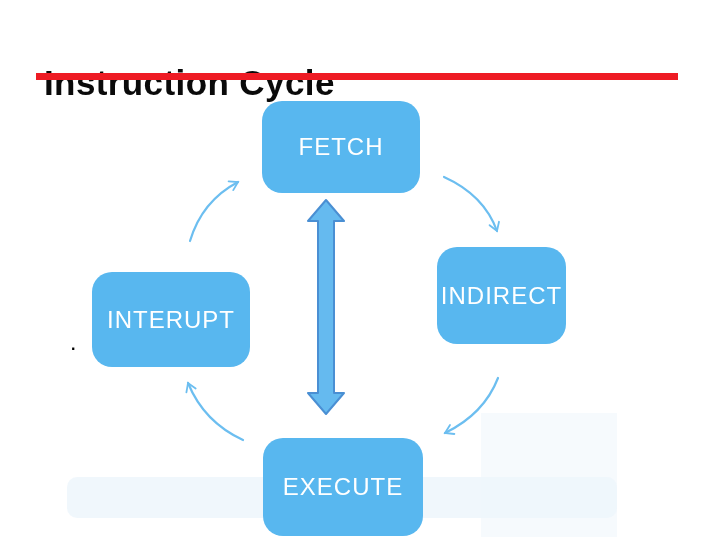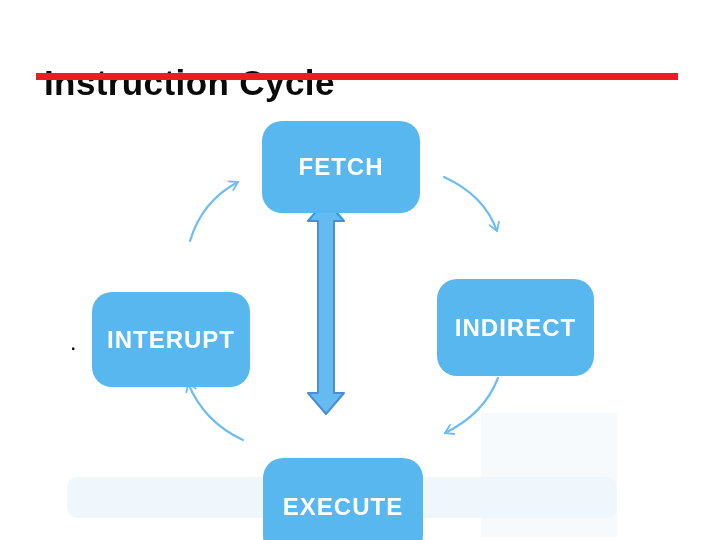--- a/index.html
+++ b/index.html
@@ -63,26 +63,25 @@
   .node {
     position: absolute;
     display: flex;
     align-items: center;
     justify-content: center;
     border-radius: 20px;
     background: var(--node-fill, #58b7ef);
     color: var(--node-text, #ffffff);
     font-size: 24px;
     letter-spacing: 1px;
-    font-weight: 700;
-    margin-top: 20px;
+    font-weight: 400;
   }
   .node-fetch    { left: 262px; top: 101px; width: 158px; height: 92px; }
   .node-interupt { left: 92px;  top: 272px; width: 158px; height: 95px; }
-  .node-indirect { left: 437px; top: 259px; width: 157px; height: 97px; }
+  .node-indirect { left: 437px; top: 247px; width: 129px; height: 97px; }
   .node-execute  { left: 263px; top: 438px; width: 160px; height: 98px; }
   .stray-dot {
     position: absolute;
     left: 71px;
     top: 337px;
     font-size: 16px;
     font-weight: bold;
     color: #000000;
     line-height: 16px;
   }

